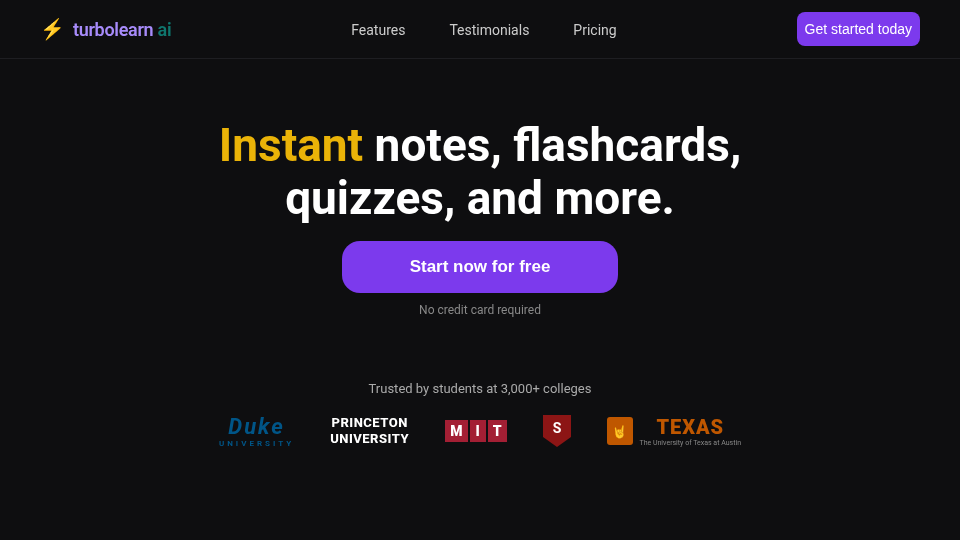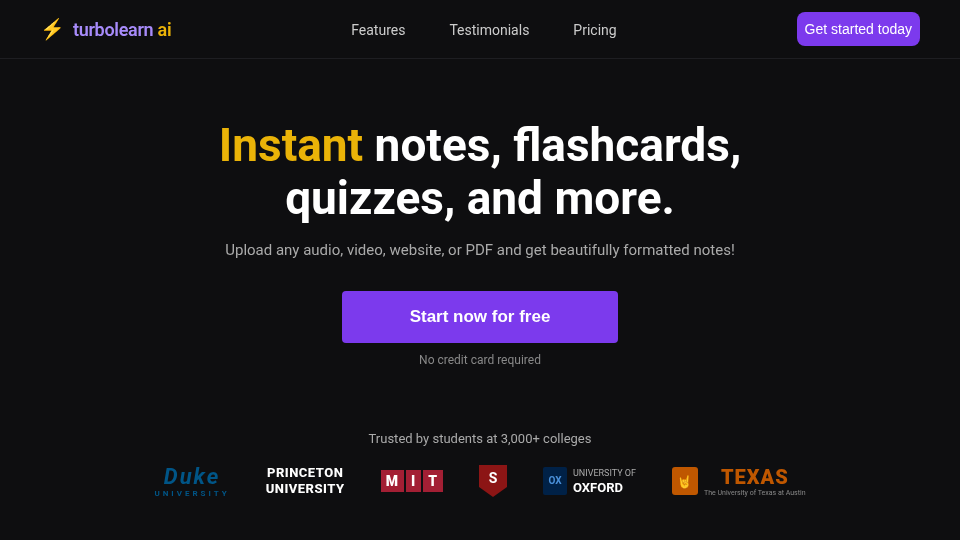--- a/index.html
+++ b/index.html
@@ -80,21 +80,21 @@
     .hero-subtext {
       font-size: 15px;
       color: #aaaaaa;
       margin-bottom: 32px;
     }
     .hero-cta-btn {
       background: #7c3aed;
       color: #ffffff;
       border: none;
       padding: 16px 68px;
-      border-radius: 4px;
+      border-radius: 18px;
       font-size: 17px;
       font-weight: 600;
       cursor: pointer;
       display: inline-block;
     }
     .hero-no-cc {
       font-size: 12px;
       color: #888888;
       margin-top: 10px;
     }
@@ -193,36 +193,35 @@
       text-align: center;
     }
   </style>
 </head>
 <body>
 
 <nav class="navbar">
   <div class="nav-logo">
     <span class="nav-logo-icon">⚡</span>
     <span class="nav-logo-text">
-      <span>turbolearn</span><span style="color:#eab308"> ai</span>
+      <span>turbolearn</span><span style="color:#0f766e"> ai</span>
     </span>
   </div>
   <ul class="nav-links">
     <li><a>Features</a></li>
     <li><a>Testimonials</a></li>
     <li><a>Pricing</a></li>
   </ul>
   <button class="nav-cta">Get started today</button>
 </nav>
 
 <section class="hero">
   <h1 class="hero-heading">
     <span class="highlight">Instant</span><span> notes, flashcards, quizzes, and more.</span>
   </h1>
-  <p class="hero-subtext">Upload any audio, video, website, or PDF and get beautifully formatted notes!</p>
   <button class="hero-cta-btn">Start now for free</button>
   <p class="hero-no-cc">No credit card required</p>
 </section>
 
 <section class="trusted-section">
   <p class="trusted-label">Trusted by students at 3,000+ colleges</p>
   <div class="trusted-logos">
 
     <div>
       <span class="logo-duke">Duke<span class="logo-duke-sub">University</span></span>
@@ -236,30 +235,20 @@
       <span class="mit-block" style="background:#a31f34;">T</span>
     </div>
 
     <div class="logo-stanford">
       <svg width="28" height="32" viewBox="0 0 28 32">
         <polygon points="0,0 28,0 28,22 14,32 0,22" fill="#8c1515"></polygon>
         <text x="14" y="18" text-anchor="middle" fill="white" font-size="14" font-weight="bold">S</text>
       </svg>
     </div>
 
-    <div class="logo-oxford">
-      <svg width="24" height="28" viewBox="0 0 24 28">
-        <rect x="0" y="0" width="24" height="28" rx="2" fill="#002147"></rect>
-        <text x="12" y="17" text-anchor="middle" fill="#4a90d9" font-size="10" font-weight="bold">OX</text>
-      </svg>
-      <div class="oxford-text">
-        <span class="univ-of">UNIVERSITY OF</span><br>
-        <span style="font-size:13px;font-weight:700;color:#ffffff;">OXFORD</span>
-      </div>
-    </div>
 
     <div class="logo-texas">
       <svg width="26" height="28" viewBox="0 0 26 28">
         <rect x="0" y="0" width="26" height="28" rx="3" fill="#bf5700"></rect>
         <text x="13" y="19" text-anchor="middle" fill="white" font-size="12" font-weight="bold">🤘</text>
       </svg>
       <div>
         <span class="texas-text">TEXAS</span>
         <span class="texas-sub">The University of Texas at Austin</span>
       </div>

